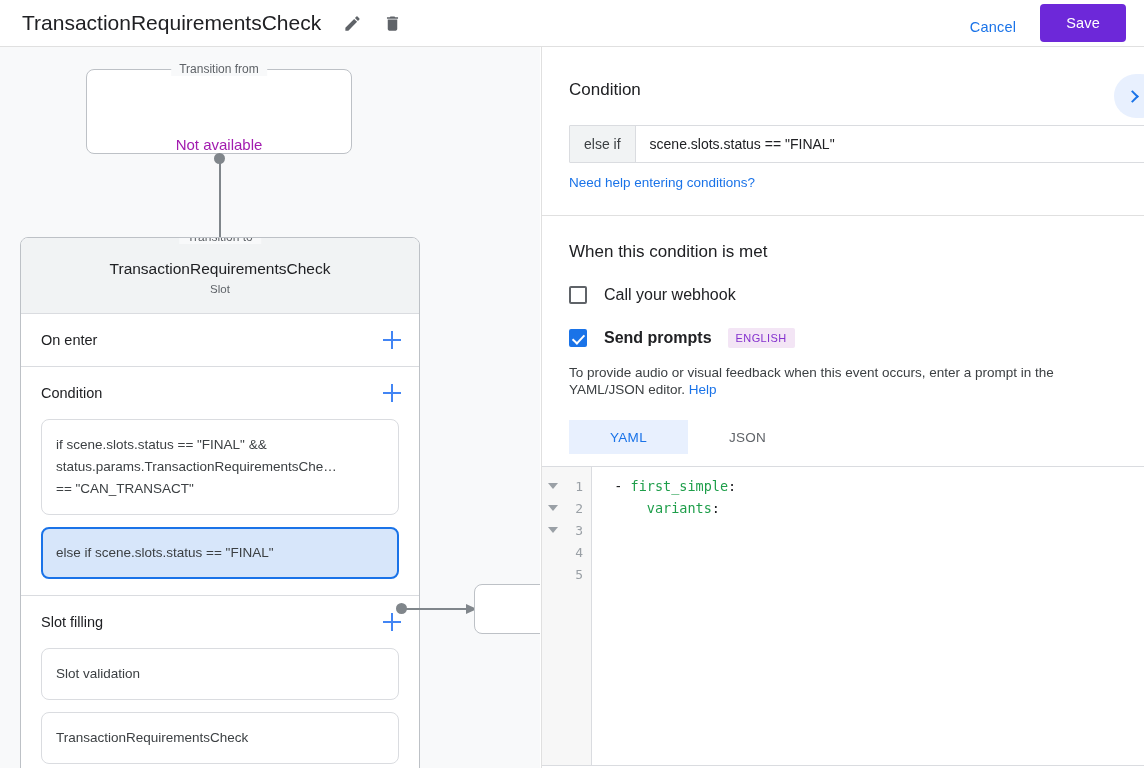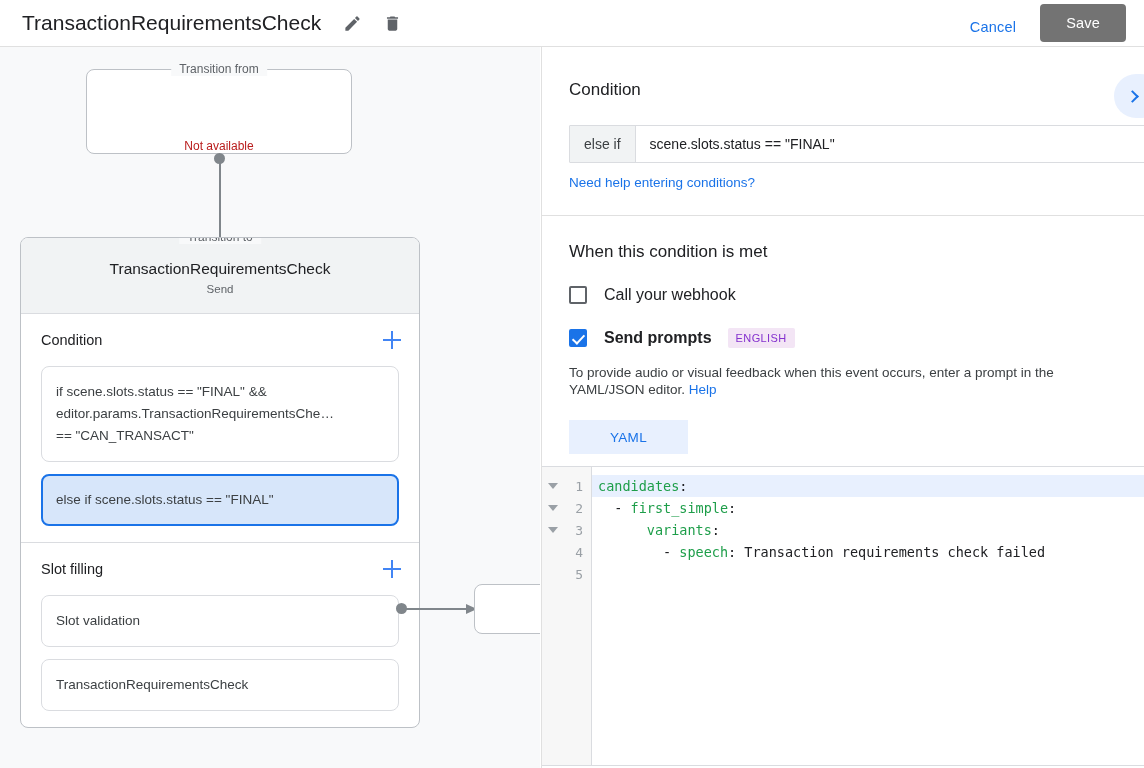--- a/index.html
+++ b/index.html
@@ -32,21 +32,21 @@
   }
   .title-icon:first-of-type { margin-left: 24px; }
   .topbar-spacer { flex: 1; }
   .cancel-btn {
     color: #1a73e8; font-size: 14.5px; font-weight: 500;
     letter-spacing: .2px; padding: 8px 10px; cursor: pointer;
     background: none; border: none; font-family: inherit; margin-top: 8px;
   }
   .save-btn {
     margin-left: 14px; margin-right: 18px;
-    background: #737373; color: #ffffff;
+    background: #6d28d9; color: #ffffff;
     border: none; border-radius: 4px;
     padding: 0 26px; height: 38px;
     font-size: 14.5px; font-weight: 500; letter-spacing: .2px;
     cursor: pointer; font-family: inherit;
   }
 
   
   .left-panel {
     position: absolute; top: 47px; left: 0; width: 540px; height: 721px;
     background: #f8f9fa; overflow: hidden;
@@ -60,21 +60,21 @@
     position: absolute; top: -8px; left: 50%;
     transform: translateX(-50%);
     background: #f8f9fa; padding: 0 8px;
     font-size: 12px; color: #5f6368; white-space: nowrap;
   }
   
   #box-from {
     left: 86px; top: 22px; width: 266px; height: 85px;
     display: flex; align-items: flex-end; justify-content: center;
   }
-  #box-from .box-main { font-size: 12px; color: #b91c1c; }
+  #box-from .box-main { font-size: 15px; color: #a21caf; }
 
   
   .connector { position: absolute; left: 214px; top: 106px; width: 12px; height: 104px; }
   .conn-dot {
     position: absolute; left: 0; top: 0;
     width: 11px; height: 11px; border-radius: 50%; background: #80868b;
   }
   .conn-line {
     position: absolute; left: 5px; top: 5px; width: 1.5px; height: 87px; background: #80868b;
   }
@@ -305,33 +305,39 @@
       <div class="conn-dot"></div>
       <div class="conn-line"></div>
       <div class="conn-arrow"></div>
     </div>
 
     <div id="box-to">
       <div class="legend">Transition to</div>
 
       <div class="to-header">
         <div class="to-title">TransactionRequirementsCheck</div>
-        <div class="to-sub">Send</div>
+        <div class="to-sub">Slot</div>
       </div>
 
       <div id="graph-sections">
+          <div class="section">
+            <div class="section-head">
+              <div class="section-title">On enter</div>
+              <div class="plus-icon"></div>
+            </div>
+          </div>
           <div class="section">
             <div class="section-head">
               <div class="section-title">Condition</div>
               <div class="plus-icon"></div>
             </div>
             <div class="sec-body">
               <div class="item-card">
                 <div class="cond-line">if scene.slots.status == "FINAL" &amp;&amp;</div>
-                <div class="cond-line">editor.params.TransactionRequirementsChe…</div>
+                <div class="cond-line">status.params.TransactionRequirementsChe…</div>
                 <div class="cond-line">== "CAN_TRANSACT"</div>
               </div>
               <div class="item-card selected">
                 <div class="cond-line">else if scene.slots.status == "FINAL"</div>
               </div>
             </div>
           </div>
           <div class="section">
             <div class="section-head">
               <div class="section-title">Slot filling</div>
@@ -389,20 +395,21 @@
         <div class="check-label bold">Send prompts</div>
         <div class="lang-badge">ENGLISH</div>
       </div>
 
       <div class="helper-text">
         <span>To provide audio or visual feedback when this event occurs, enter a prompt in the YAML/JSON editor. </span><a>Help</a>
       </div>
 
       <div class="tabs">
         <div class="tab active">YAML</div>
+        <div class="tab">JSON</div>
       </div>
 
       <div class="editor">
         <div class="gutter" id="editor-gutter">
             <div class="gutter-row">
               <div class="fold"></div>
               <span class="lnum">1</span>
             </div>
             <div class="gutter-row">
               <div class="fold"></div>
@@ -413,22 +420,20 @@
               <span class="lnum">3</span>
             </div>
             <div class="gutter-row">
               <span class="lnum">4</span>
             </div>
             <div class="gutter-row">
               <span class="lnum">5</span>
             </div>
           </div>
         <div class="code" id="editor-code">
-            <div class="code-line active"><span class="k">candidates</span><span class="p">:</span></div>
             <div class="code-line"><span class="p">  - </span><span class="k">first_simple</span><span class="p">:</span></div>
             <div class="code-line"><span class="p">      </span><span class="k">variants</span><span class="p">:</span></div>
-            <div class="code-line"><span class="p">        - </span><span class="k">speech</span><span class="p">: Transaction requirements check failed</span></div>
             <div class="code-line">&nbsp;</div>
           </div>
       </div>
     </div>
   </div>
 </div>
 
 </body></html>

